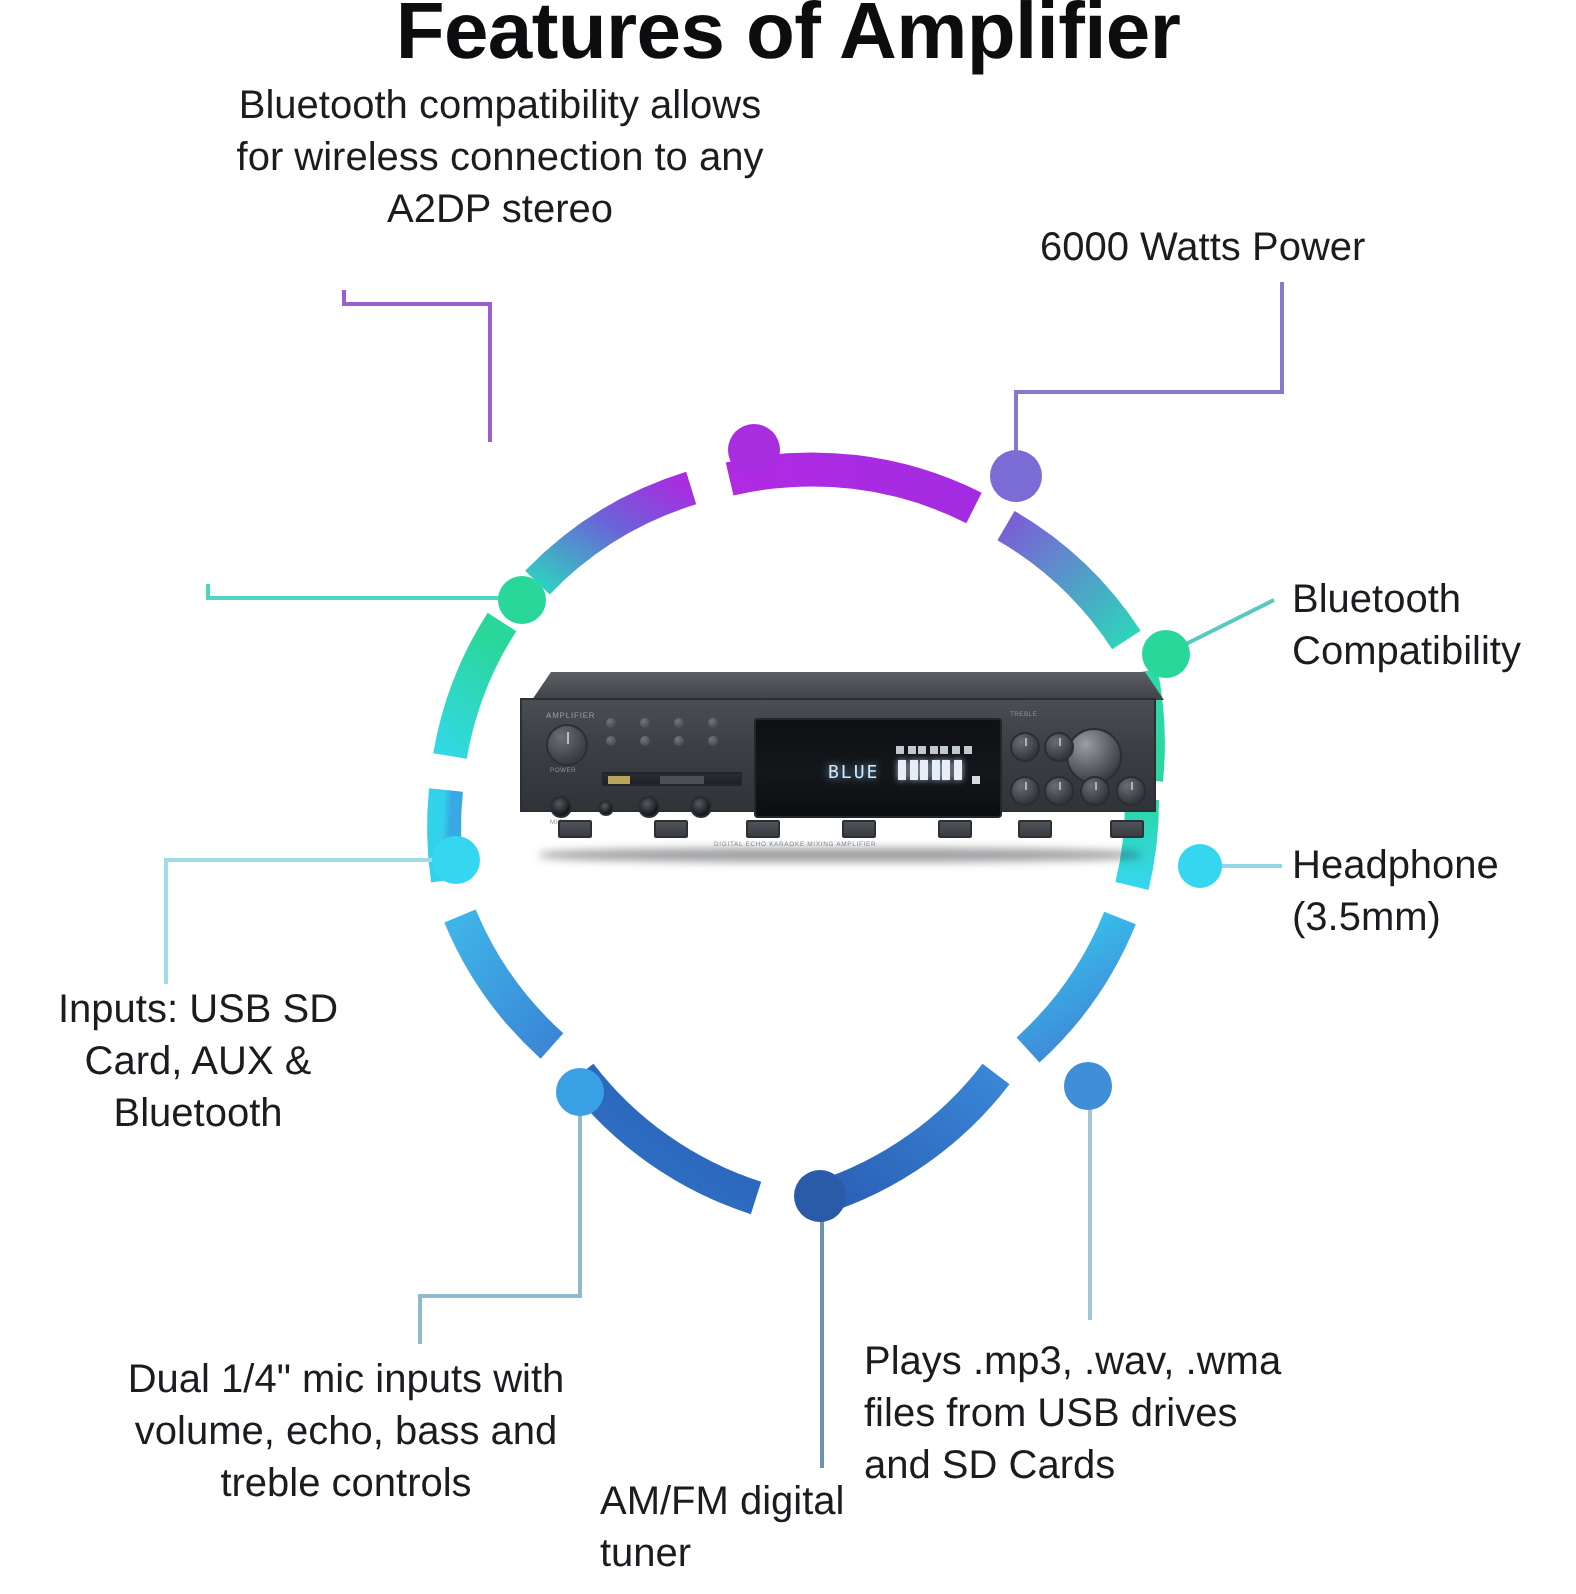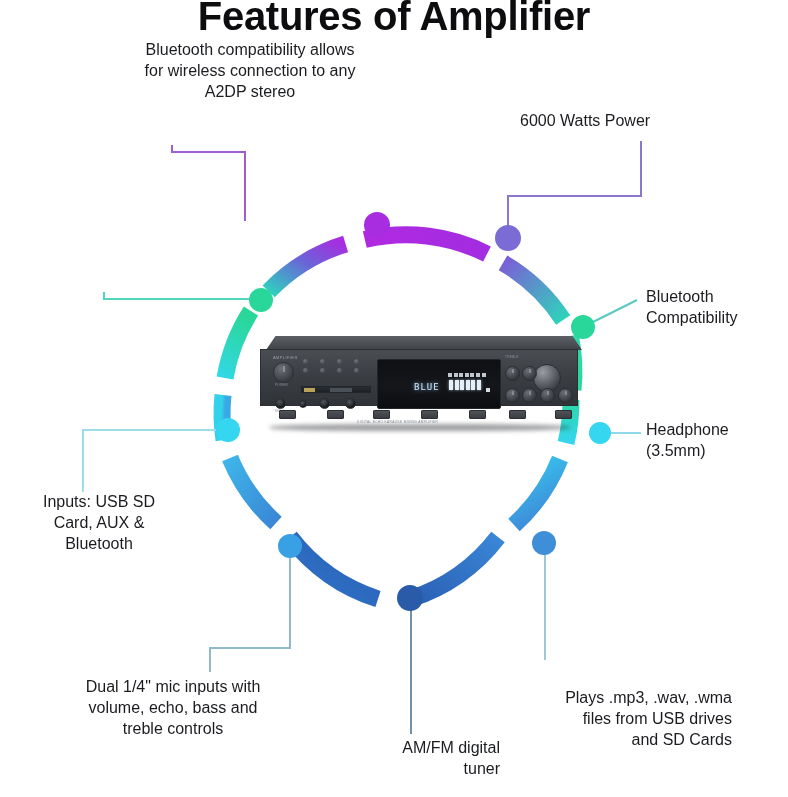--- a/index.html
+++ b/index.html
@@ -16,33 +16,33 @@
     position:absolute;left:0;top:-6px;width:788px;text-align:center;
     font-size:40px;font-weight:bold;letter-spacing:-0.3px;color:#0d0d0f;
     font-family:"Liberation Sans","DejaVu Sans",sans-serif;
   }
 
   
   #ring{position:absolute;left:0;top:0;width:788px;height:797px;}
 
   
   .label{
-    position:absolute;font-size:16px;line-height:1.3;color:#1b1c20;
+    position:absolute;font-size:20px;line-height:1.3;color:#1b1c20;
     font-family:"Liberation Sans","DejaVu Sans",sans-serif;
     white-space:pre-line;
   }
   #lbl-bt        {left:50px; top:40px;  width:400px; text-align:center;}
   #lbl-watts     {left:520px;top:111px; width:270px; text-align:left;}
   #lbl-bass      {left:6px;  top:310px; width:210px; text-align:center;}
   #lbl-inputs    {left:-6px; top:492px; width:210px; text-align:center;}
   #lbl-btcompat  {left:646px;top:287px; width:200px; text-align:left;}
   #lbl-head      {left:646px;top:420px; width:200px; text-align:left;}
   #lbl-mic       {left:8px;  top:677px; width:330px; text-align:center;}
-  #lbl-amfm      {left:300px;top:738px; width:200px; text-align:right;}
-  #lbl-plays     {left:432px;top:688px; width:300px; text-align:right;}
+  #lbl-amfm      {left:300px;top:738px; width:200px; text-align:left;}
+  #lbl-plays     {left:432px;top:668px; width:300px; text-align:left;}
 
   
   #amp{position:absolute;left:256px;top:336px;width:326px;height:100px;}
   .amp-top{
     position:absolute;left:10px;top:0;width:316px;height:14px;
     background:linear-gradient(180deg,#5c5f64 0%,#3f4247 100%);
     clip-path:polygon(3% 0,97% 0,100% 100%,0 100%);
   }
   .amp-face{
     position:absolute;left:4px;top:13px;width:318px;height:57px;

